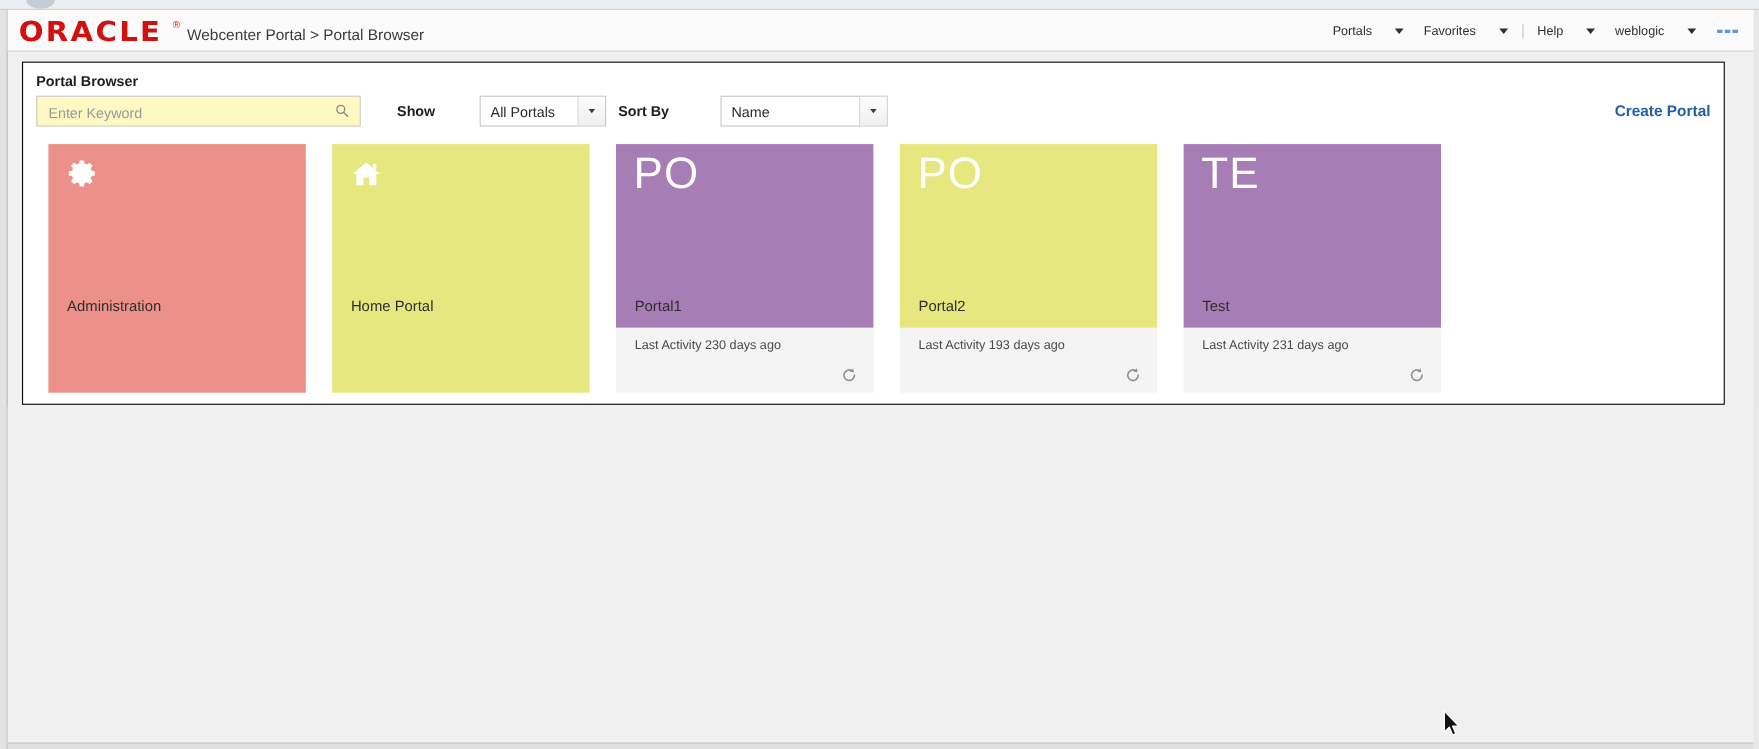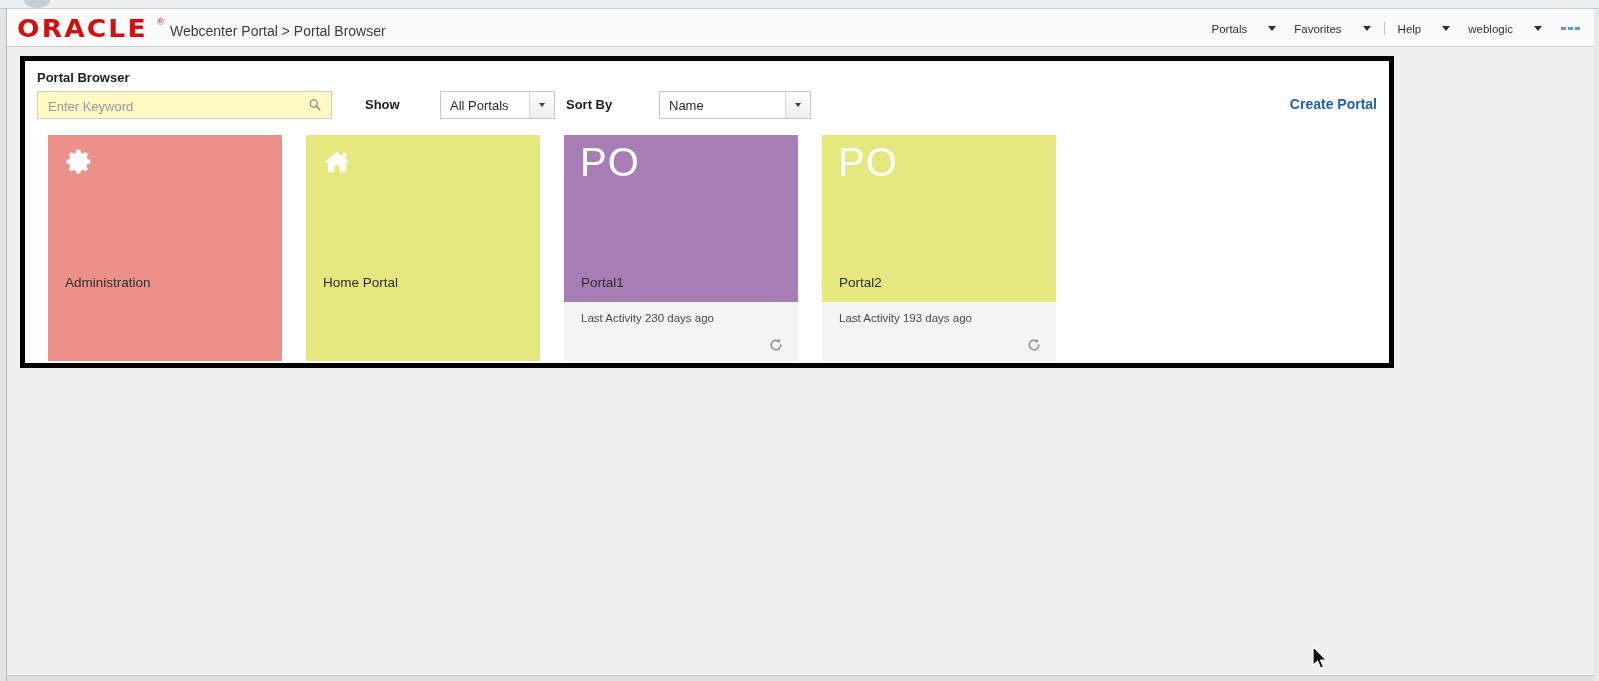--- a/index.html
+++ b/index.html
@@ -126,23 +126,23 @@
   .dots-icon i {
     display: block;
     width: 5px; height: 3px;
     background: #5b9bd5;
   }
 
   
   .panel {
     position: absolute;
     left: 20px; top: 56px;
-    width: 1374px; height: 312px;
+    width: 1548px; height: 312px;
     background: #ffffff;
-    border: 5px solid #000000;
+    border: 1px solid #000000;
     box-sizing: border-box;
   }
   .panel-title {
     position: absolute;
     left: 12px; top: 9px;
     font-size: 13px;
     font-weight: bold;
     color: #1d1d1d;
   }
 
@@ -433,20 +433,32 @@
         <div class="tile-name" style="top:140px;">Portal2</div>
         <div class="tile-footer" style="top:167px;height:59px;">
           <div class="tile-activity">Last Activity 193 days ago</div>
           <svg class="refresh-icon" viewBox="0 0 18 18">
             <path d="M14.4 9a5.4 5.4 0 1 1-1.6-3.8" fill="none" stroke="#8e8e8e" stroke-width="1.6" stroke-linecap="round"></path>
             <path d="M13.1 1.9l.2 3.9-3.9-.3z" fill="#8e8e8e"></path>
           </svg>
         </div>
       </div>
 
+      <div class="tile">
+        <div class="tile-solid" style="height: 167px; background: rgb(167, 125, 181);"></div>
+        <div class="tile-initials">TE</div>
+        <div class="tile-name" style="top:140px;">Test</div>
+        <div class="tile-footer" style="top:167px;height:59px;">
+          <div class="tile-activity">Last Activity 231 days ago</div>
+          <svg class="refresh-icon" viewBox="0 0 18 18">
+            <path d="M14.4 9a5.4 5.4 0 1 1-1.6-3.8" fill="none" stroke="#8e8e8e" stroke-width="1.6" stroke-linecap="round"></path>
+            <path d="M13.1 1.9l.2 3.9-3.9-.3z" fill="#8e8e8e"></path>
+          </svg>
+        </div>
+      </div>
 
     </div>
   </div>
 
   <div class="lower-bg"></div>
   <div class="bottom-edge"></div>
 
   <svg class="cursor" viewBox="0 0 18 26">
     <path d="M2 1.5 L2 20.5 L6.6 16.2 L9.6 23.2 L12.5 22 L9.6 15.2 L15.4 15.2 Z" fill="#111111" stroke="#ffffff" stroke-width="1.2" stroke-linejoin="round"></path>
   </svg>

